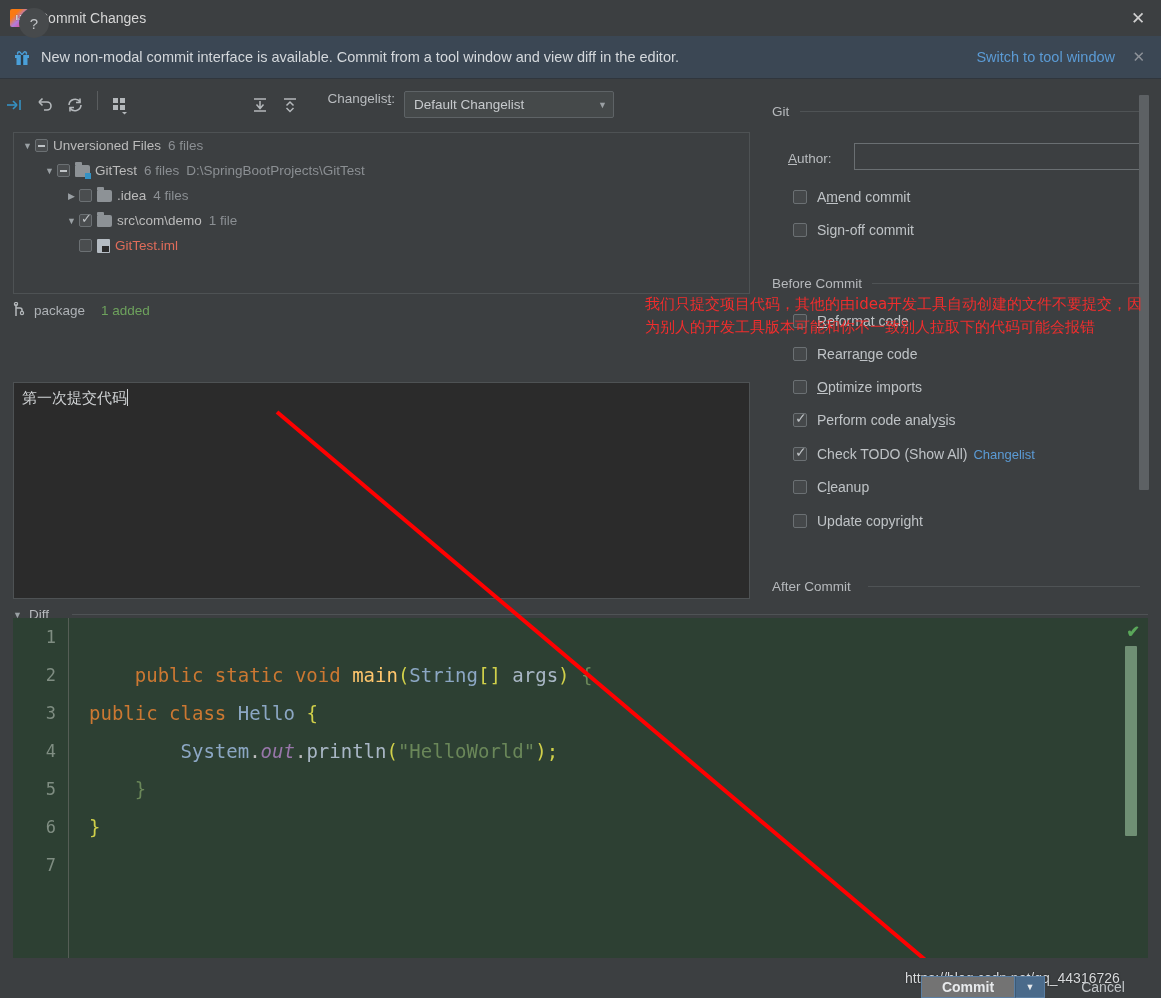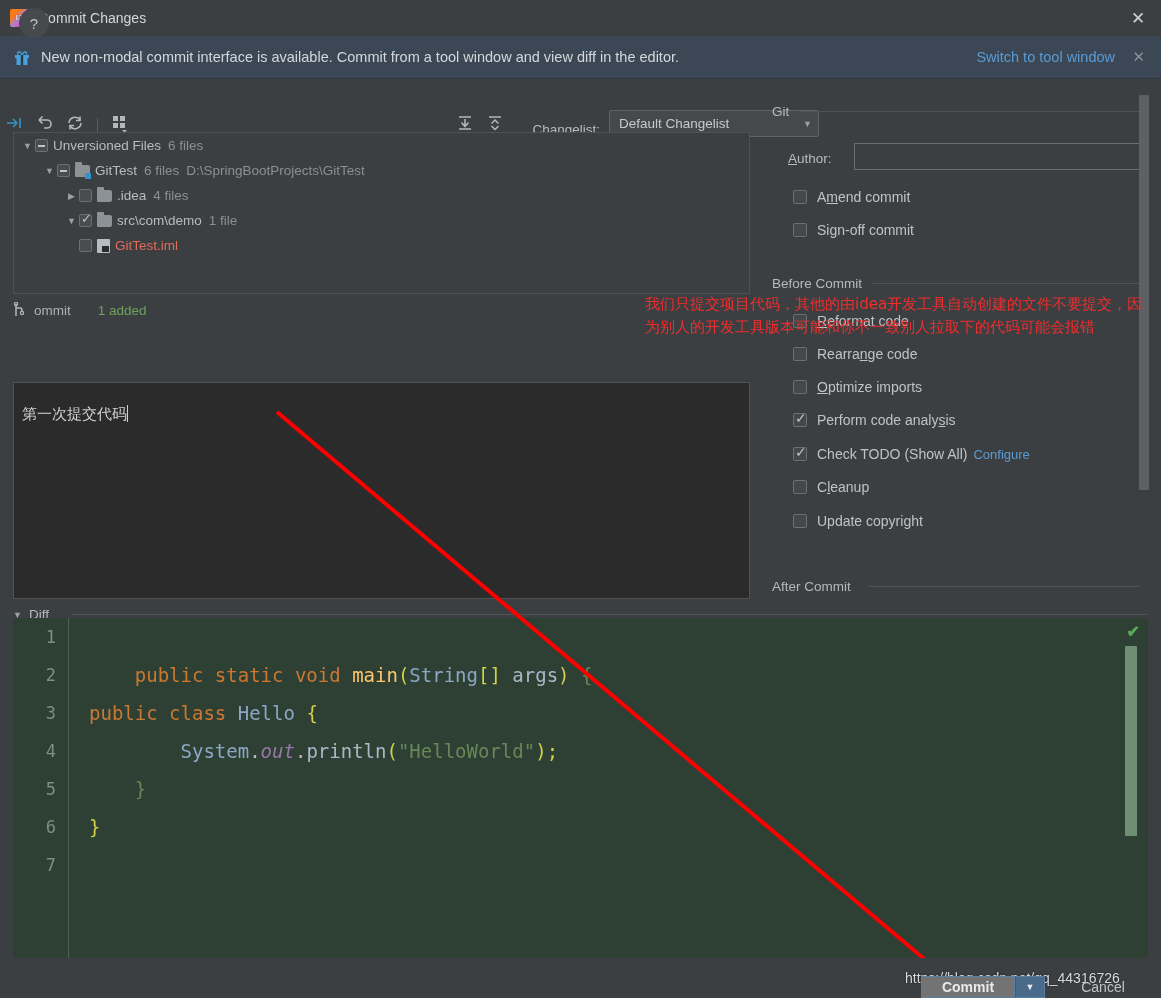--- a/index.html
+++ b/index.html
@@ -48,22 +48,22 @@
     cursor: pointer;
   }
   .notify-close {
     position: absolute; right: 16px; color: #8d9299; font-size: 15px; cursor: pointer;
   }
 
   
   .left-pane { position: absolute; left: 0; top: 79px; width: 760px; height: 919px; }
 
   .tool-row {
-    position: absolute; left: 0; top: 20px; width: 819px; height: 38px;
-    display: flex; align-items: flex-end;
+    position: absolute; left: 0; top: 12px; width: 614px; height: 38px;
+    display: flex; align-items: flex-start;
   }
   .tool-ico {
     width: 30px; height: 28px; display: flex; align-items: center; justify-content: center;
     cursor: pointer;
   }
   .tool-sep { width: 1px; height: 19px; background: #5a5d5f; margin: 0 7px; }
   .changelist-label { color: #b9bcbf; font-size: 13.5px; margin-left: 16px; margin-right: 9px; }
   .changelist-label u { text-decoration: underline; }
   .combo {
     height: 27px; background: #45494a; border: 1px solid #5e6366; border-radius: 2px;
@@ -118,30 +118,30 @@
   .t-name { color: #bbbbbb; }
   .t-name.red { color: #e06c5a; }
   .t-meta { color: #8b8f93; margin-left: 7px; }
 
   .branch-row {
     position: absolute; left: 13px; top: 218px; width: 737px; height: 26px;
     display: flex; align-items: center; font-size: 13.5px;
   }
   .branch-row .bico { margin-right: 8px; display: flex; }
   .branch-name { color: #aeb2b6; }
-  .branch-added { color: #6ea25d; margin-left: 27px; }
+  .branch-added { color: #6ea25d; margin-left: 16px; }
 
   .sect-title {
     position: absolute; font-size: 13.5px; color: #b6b9bc; background: #3c3f41;
   }
   .sect-line { position: absolute; height: 1px; background: #4f5355; }
 
   .msg-box {
     position: absolute; left: 13px; top: 303px; width: 737px; height: 217px;
-    background: #2b2b2b; border: 1px solid #4e5254; padding: 22px 8px;
+    background: #2b2b2b; border: 1px solid #4e5254; padding: 6px 8px;
     color: #cfd2d4; font-size: 15px;
   }
   .msg-box .caret {
     display:inline-block; width:1px; height:17px; background:#cfd2d4; vertical-align:-3px;
   }
   .hist-ico {
     position: absolute; left: 722px; top: 357px; width: 20px; height: 20px;
     border: 1.5px solid #8c9094; border-radius: 50%; cursor: pointer;
   }
   .hist-ico::after {
@@ -402,21 +402,21 @@
 
     <div class="branch-row">
       <span class="bico">
         <svg width="13" height="16" viewBox="0 0 13 16">
           <path d="M3 2 v12" stroke="#b4b8bb" stroke-width="1.5"></path>
           <path d="M3 6 h4 a2 2 0 0 1 2 2 v1" stroke="#b4b8bb" stroke-width="1.5" fill="none"></path>
           <circle cx="3" cy="2" r="1.6" fill="none" stroke="#b4b8bb" stroke-width="1.2"></circle>
           <circle cx="9" cy="11" r="1.6" fill="none" stroke="#b4b8bb" stroke-width="1.2"></circle>
         </svg>
       </span>
-      <span class="branch-name">ommit</span>
+      <span class="branch-name">package</span>
       <span class="branch-added">1 added</span>
     </div>
 
     <span class="sect-title" style="left:13px; top:363px; padding-right:8px;"><u>C</u>ommit Message</span>
     <div class="sect-line" style="left:150px; top:370px; width:580px;"></div>
     <div class="hist-ico"></div>
 
     <div class="msg-box"><span>第一次提交代码</span><span class="caret"></span></div>
 
     <div class="diff-hdr">
@@ -525,21 +525,21 @@
       <span class="rcb"></span>
       <span class="rcb-lbl"><u>O</u>ptimize imports</span>
     </div>
     <div class="rcb-row" style="top:333px;">
       <span class="rcb checked"></span>
       <span class="rcb-lbl">Perform code analy<u>s</u>is</span>
     </div>
     <div class="rcb-row" style="top:367px;">
       <span class="rcb checked"></span>
       <span class="rcb-lbl">Check TODO (Show All)</span>
-      <span class="cfg-link">Configure</span>
+      <span class="cfg-link">Changelist</span>
     </div>
     <div class="rcb-row" style="top:400px;">
       <span class="rcb"></span>
       <span class="rcb-lbl">C<u>l</u>eanup</span>
     </div>
     <div class="rcb-row" style="top:434px;">
       <span class="rcb"></span>
       <span class="rcb-lbl">Update copyright</span>
     </div>
 

